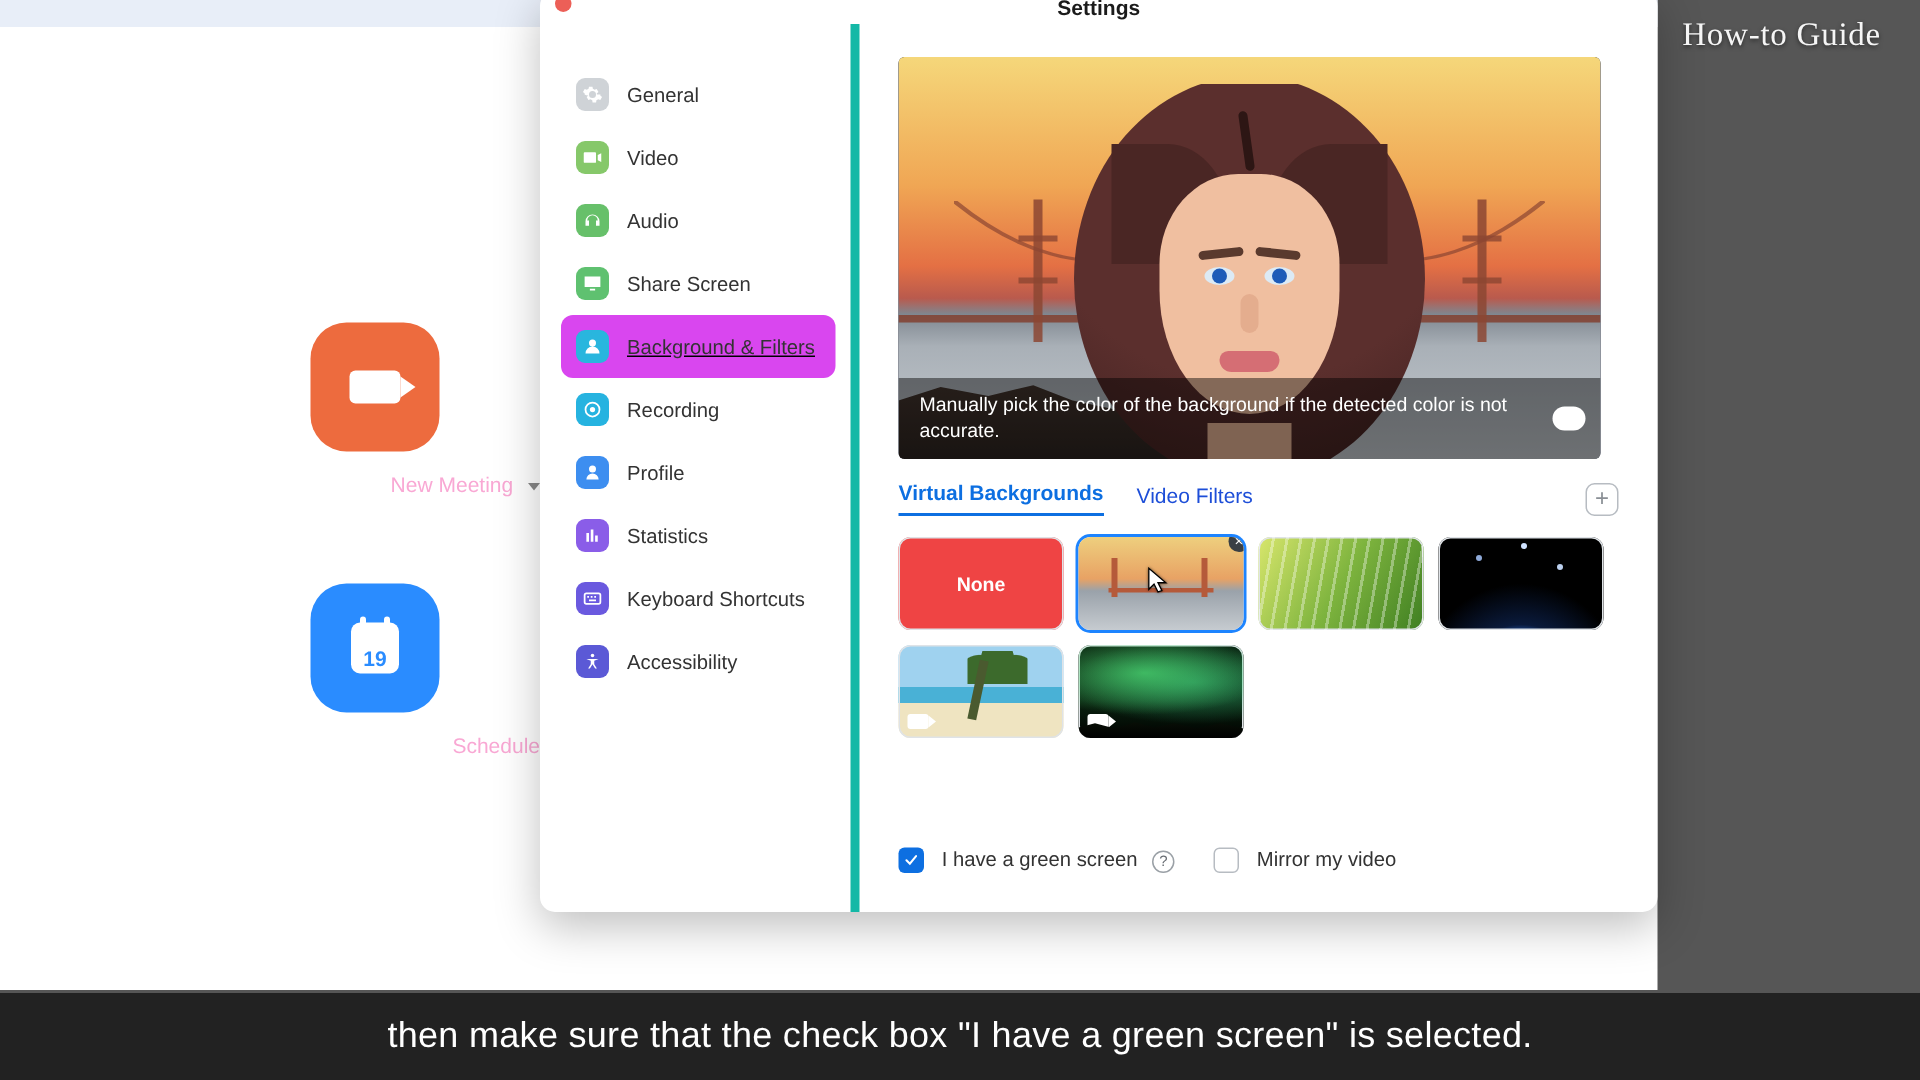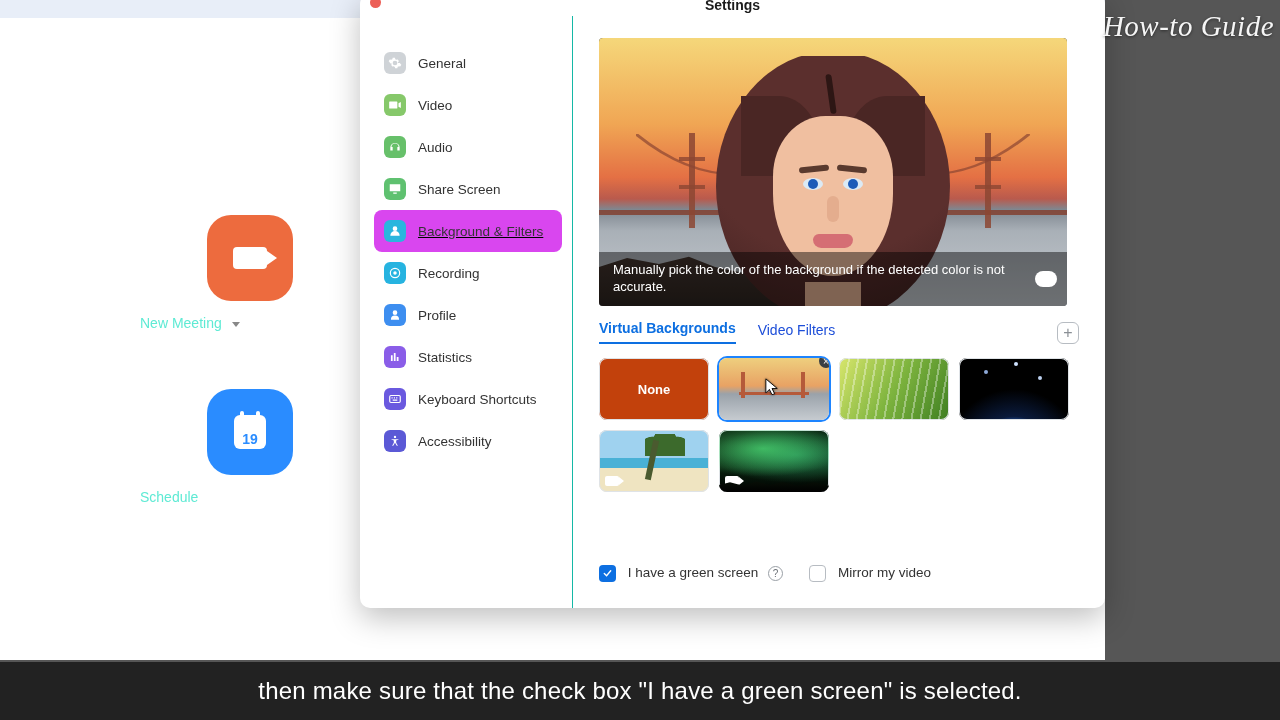--- a/index.html
+++ b/index.html
@@ -6,36 +6,36 @@
   html, body { width: 1280px; height: 720px; overflow: hidden; }
   .stage { position: relative; width: 1280px; height: 720px; background: #565656; }
   .app-bg { position: absolute; left: 0; top: 0; width: 1105px; height: 660px; background: #ffffff; }
   .app-topbar { position: absolute; left: 0; top: 0; width: 1105px; height: 18px; background: #e8eef8; }
 
   
   .home-panel { position: absolute; left: 140px; top: 215px; width: 220px; }
   .tile { width: 86px; height: 86px; border-radius: 24px; display: flex; align-items: center; justify-content: center; margin: 0 auto; }
   .tile.orange { background: #ed6b3e; }
   .tile.blue { background: #2a8cff; }
-  .tile-label { text-align: left; font-size: 14px; color: #5eead4; margin-top: 14px; }
+  .tile-label { text-align: right; font-size: 14px; color: #f9a8d4; margin-top: 14px; }
   .chev { display: inline-block; margin-left: 6px; width: 0; height: 0; border-left: 4px solid transparent; border-right: 4px solid transparent; border-top: 5px solid #888; vertical-align: middle; }
   .spacer { height: 58px; }
   .vcam { width: 34px; height: 22px; background: #fff; border-radius: 4px; position: relative; }
   .vcam::after { content: ""; position: absolute; right: -10px; top: 4px; border-width: 7px 0 7px 10px; border-style: solid; border-color: transparent transparent transparent #fff; }
   .cal { width: 32px; height: 34px; background: #fff; border-radius: 6px; position: relative; display: flex; align-items: flex-end; justify-content: center; padding-bottom: 2px; }
   .cal::before { content: ""; position: absolute; top: -4px; left: 6px; width: 4px; height: 8px; background: #fff; border-radius: 2px; box-shadow: 16px 0 0 #fff; }
   .cal-num { color: #2a8cff; font-size: 14px; font-weight: 700; }
 
   
   .settings { position: absolute; left: 360px; top: -6px; width: 745px; height: 614px; background: #fff; border-radius: 10px; box-shadow: 0 10px 30px rgba(0,0,0,.25); display: flex; flex-direction: column; }
   .settings-header { height: 22px; position: relative; display: flex; align-items: center; justify-content: center; }
   .traffic { position: absolute; left: 10px; top: 3px; width: 11px; height: 11px; border-radius: 50%; background: #ec5f57; }
   .settings-title { font-size: 14px; font-weight: 700; color: #1b1b1b; }
   .settings-body { flex: 1; display: flex; }
-  .sidebar { width: 232px; border-right: 1px solid #14b8a6; padding: 26px 10px 10px 14px; }
+  .sidebar { width: 232px; border-right: 6px solid #14b8a6; padding: 26px 10px 10px 14px; }
   .side-item { display: flex; align-items: center; height: 42px; border-radius: 8px; padding: 0 10px; cursor: pointer; }
   .side-item.active { background: #d946ef; text-decoration: underline; }
   .side-item .lbl { margin-left: 12px; font-size: 13.5px; color: #333; }
   .ibox { width: 22px; height: 22px; border-radius: 6px; display: flex; align-items: center; justify-content: center; color: #fff; font-size: 13px; font-weight: 700; }
   .ibox svg { width: 14px; height: 14px; fill: #fff; }
   .c-gray   { background: #cfd3d7; }
   .c-green  { background: #86c86a; }
   .c-green2 { background: #67c06a; }
   .c-green3 { background: #5fc170; }
   .c-teal   { background: #3cc5c8; }
@@ -80,21 +80,21 @@
   .tip { position: absolute; left: 0; right: 0; bottom: 0; padding: 10px 56px 10px 14px; background: rgba(0,0,0,.45); color: #fff; font-size: 13px; line-height: 1.3; }
   .tip-bubble { position: absolute; right: 10px; top: 50%; transform: translateY(-50%); width: 22px; height: 16px; border-radius: 9px; background: #fff; }
 
   .tabs { display: flex; align-items: flex-end; gap: 22px; margin-top: 14px; font-size: 14px; }
   .tabs .tab { color: #1d4ed8; padding-bottom: 6px; cursor: pointer; }
   .tabs .tab.active { color: #0d6fe1; font-weight: 600; border-bottom: 2px solid #0d6fe1; }
   .add { margin-left: auto; width: 22px; height: 22px; border: 1.5px solid #b7bcc2; border-radius: 6px; display: flex; align-items: center; justify-content: center; color: #8a8f95; font-size: 16px; line-height: 1; cursor: pointer; }
 
   .thumbs { margin-top: 14px; display: flex; flex-wrap: wrap; gap: 10px; width: 480px; }
   .thumb { width: 110px; height: 62px; border-radius: 8px; overflow: hidden; position: relative; cursor: pointer; box-shadow: inset 0 0 0 1px #dfe3e7; }
-  .thumb.none { background: #c2410c; color: #fff; display: flex; align-items: center; justify-content: center; font-size: 13px; font-weight: 600; }
+  .thumb.none { background: #ef4444; color: #fff; display: flex; align-items: center; justify-content: center; font-size: 13px; font-weight: 600; }
   .thumb.sel { box-shadow: 0 0 0 2px #1d84ff; }
   .thumb .close { position: absolute; right: -4px; top: -4px; width: 14px; height: 14px; border-radius: 50%; background: #3a3f44; color: #fff; font-size: 10px; display: flex; align-items: center; justify-content: center; }
   .thumb .vcam-mini { position: absolute; left: 6px; bottom: 6px; width: 14px; height: 10px; background: #fff; border-radius: 2px; }
   .thumb .vcam-mini::after { content: ""; position: absolute; right: -5px; top: 1px; border-width: 4px 0 4px 5px; border-style: solid; border-color: transparent transparent transparent #fff; }
   .bg-bridge { background: linear-gradient(#eecf7e 0%, #e8a264 45%, #9aa2aa 58%, #c6cbd0 100%); position: relative; }
   .bg-bridge::before { content: ""; position: absolute; left: 20px; right: 20px; top: 34px; height: 3px; background: #b55a3a; }
   .bg-bridge::after { content: ""; position: absolute; left: 22px; top: 14px; width: 4px; height: 26px; background: #b55a3a; box-shadow: 60px 0 #b55a3a; }
   .bg-grass { background: linear-gradient(120deg, #d8e66c, #7eb43e 50%, #3f7f22); }
   .bg-grass::after { content:""; position:absolute; inset:0; background: repeating-linear-gradient(100deg, rgba(255,255,255,.35) 0 2px, transparent 2px 9px); mix-blend-mode: screen; }
   .bg-earth { background: radial-gradient(circle at 50% 160%, #2a6bd4 0 28%, #0a1a3b 36%, #000 60%); position: relative; }
@@ -108,21 +108,21 @@
 
   .cursor { position:absolute; left: 46px; top: 20px; width: 14px; height: 18px; }
   .cursor svg { filter: drop-shadow(0 0 1px rgba(0,0,0,.6)); }
 
   .footer { margin-top: auto; display: flex; align-items: center; gap: 26px; padding: 14px 0 16px; font-size: 13.5px; color: #333; }
   .chk { width: 17px; height: 17px; border-radius: 4px; display: inline-flex; align-items: center; justify-content: center; margin-right: 8px; vertical-align: middle; }
   .chk.on { background: #0d6fe1; color: #fff; }
   .chk.off { border: 1.5px solid #b7bcc2; }
   .help { display:inline-flex; width:15px; height:15px; border:1px solid #9aa0a6; border-radius:50%; align-items:center; justify-content:center; font-size:10px; color:#6a6f75; margin-left:6px; }
 
-  .watermark { position: absolute; right: 6px; top: 10px; color: rgba(255,255,255,.95); font-size: 29px; font-style: italic; font-family: "Brush Script MT", "Segoe Script", cursive; letter-spacing: .5px; text-shadow: 0 1px 3px rgba(0,0,0,.5); }
+  .watermark { position: absolute; right: 26px; top: 10px; color: rgba(255,255,255,.95); font-size: 22px; font-family: "Brush Script MT", "Segoe Script", cursive; letter-spacing: .5px; text-shadow: 0 1px 3px rgba(0,0,0,.5); }
   .caption { position: absolute; left: 0; right: 0; bottom: 0; height: 58px; background: rgba(0,0,0,.6); color: #fff; display: flex; align-items: center; justify-content: center; font-size: 24px; letter-spacing:.2px; }
 </style>
 </head>
 <body>
 
 <div class="stage">
   <div class="app-bg"></div>
   <div class="app-topbar"></div>
 
   <div class="home-panel">

